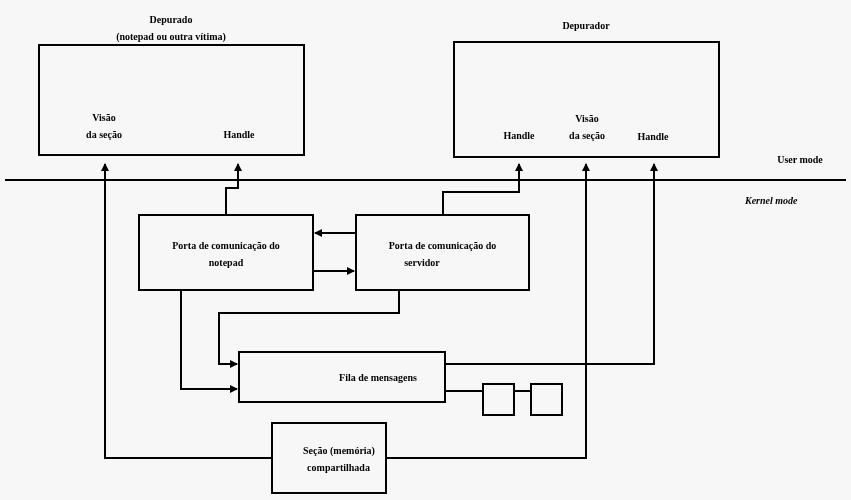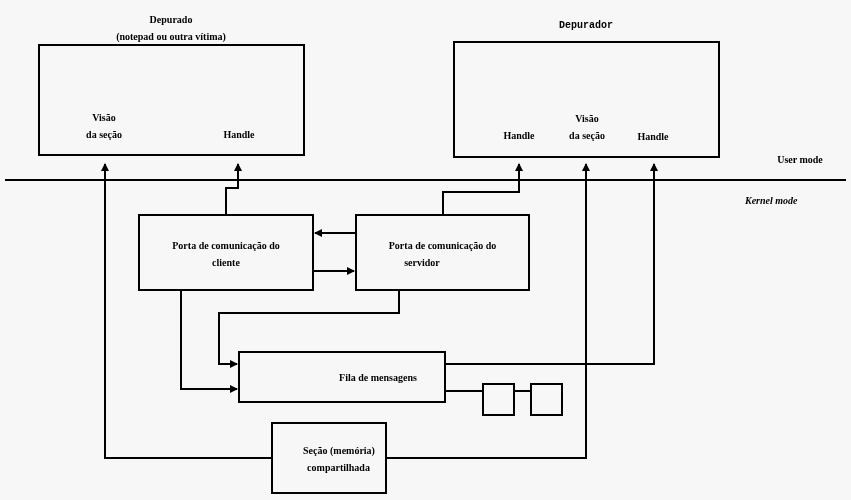--- a/index.html
+++ b/index.html
@@ -54,31 +54,31 @@
     <line x1="514" y1="391" x2="531" y2="391"></line>
   </g>
 </svg>
 
 <div class="lbl b" style="left:81px;top:11px;width:180px;">Depurado</div>
 <div class="lbl b" style="left:71px;top:28px;width:200px;">(notepad ou outra vítima)</div>
 <div class="lbl b" style="left:64px;top:109px;width:80px;">Visão</div>
 <div class="lbl b" style="left:64px;top:126px;width:80px;">da seção</div>
 <div class="lbl b" style="left:209px;top:126px;width:60px;">Handle</div>
 
-<div class="lbl b" style="left:531px;top:17px;width:110px;font-family:Liberation Mono, monospace;">Depurador</div>
+<div class="lbl b" style="left:531px;top:17px;width:110px;">Depurador</div>
 <div class="lbl b" style="left:489px;top:127px;width:60px;">Handle</div>
 <div class="lbl b" style="left:552px;top:110px;width:70px;">Visão</div>
 <div class="lbl b" style="left:552px;top:127px;width:70px;">da seção</div>
 <div class="lbl b" style="left:623px;top:128px;width:60px;">Handle</div>
 
 <div class="lbl b" style="left:760px;top:151px;width:80px;text-align:center;">User mode</div>
 <div class="lbl b" style="left:745px;top:192px;width:95px;text-align:left;font-style:italic;">Kernel mode</div>
 
 <div class="lbl b" style="left:139px;top:237px;width:174px;">Porta de comunicação do</div>
-<div class="lbl b" style="left:139px;top:254px;width:174px;">cliente</div>
+<div class="lbl b" style="left:139px;top:254px;width:174px;">notepad</div>
 
 <div class="lbl b" style="left:356px;top:237px;width:173px;">Porta de comunicação do</div>
 <div class="lbl b" style="left:346px;top:254px;width:152px;">servidor</div>
 
 <div class="lbl b" style="left:239px;top:369px;width:206px;padding-left:36px;">Fila de mensagens</div>
 
 <div class="lbl b" style="left:272px;top:442px;width:134px;">Seção (memória)</div>
 <div class="lbl b" style="left:272px;top:459px;width:133px;">compartilhada</div>
 
 </body></html>

